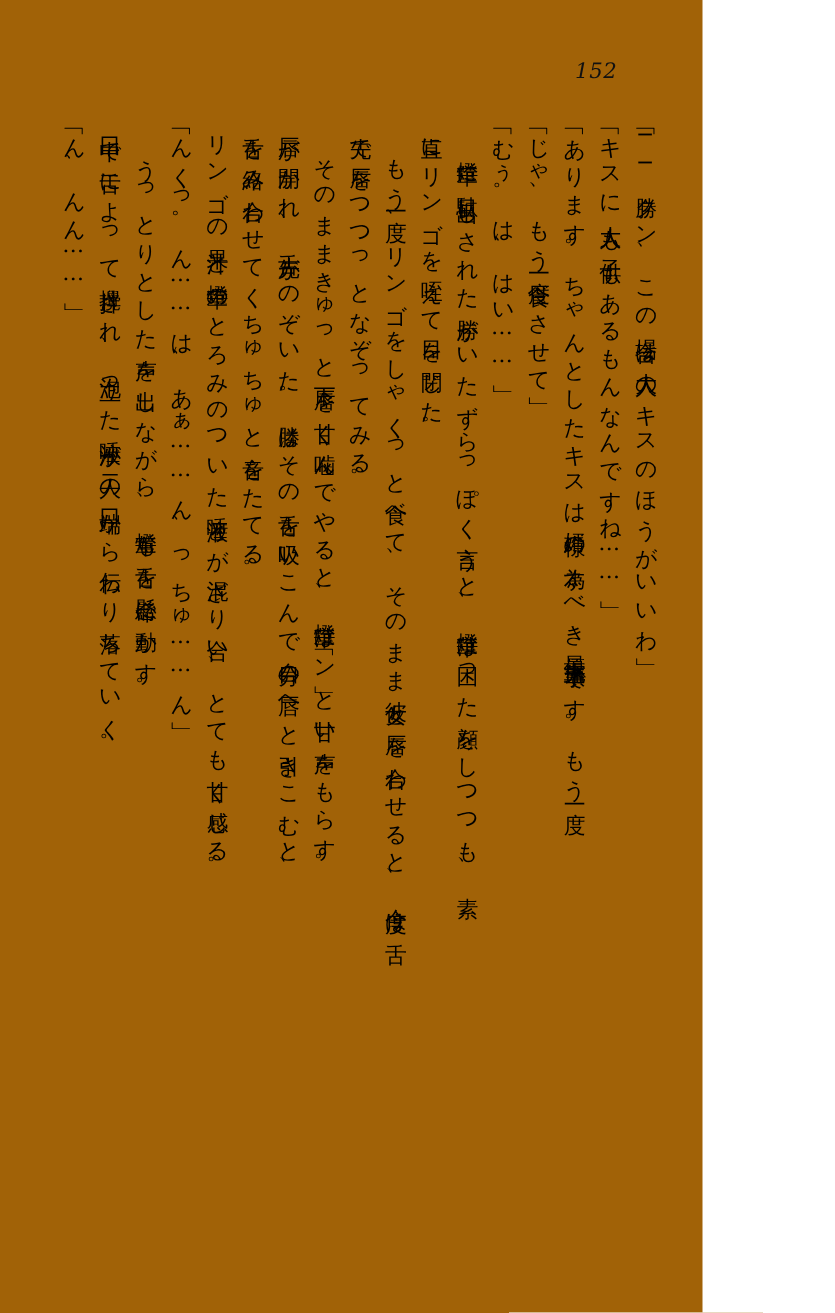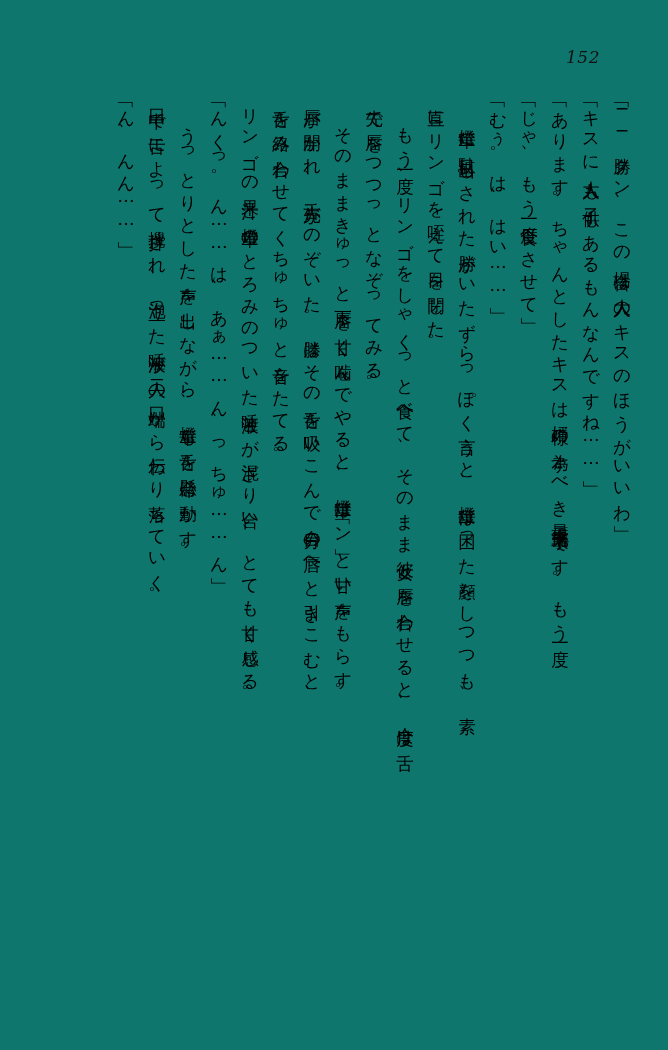--- a/index.html
+++ b/index.html
@@ -2,23 +2,23 @@
 <html><head>
 <meta charset="utf-8">
 <style>
   html, body {
     margin: 0;
     padding: 0;
     background: #ffffff;
   }
   #page {
     position: relative;
-    width: 668px;
+    width: 562px;
     height: 1050px;
-    background: #0f766e;
+    background: #a16207;
     overflow: hidden;
     font-family: "DejaVu Serif", "Liberation Serif", serif;
     color: #000000;
     text-decoration: underline;
   }
   #page-number {
     position: absolute;
     top: 47px;
     right: 68px;
     font-family: "DejaVu Serif", "Liberation Serif", serif;

